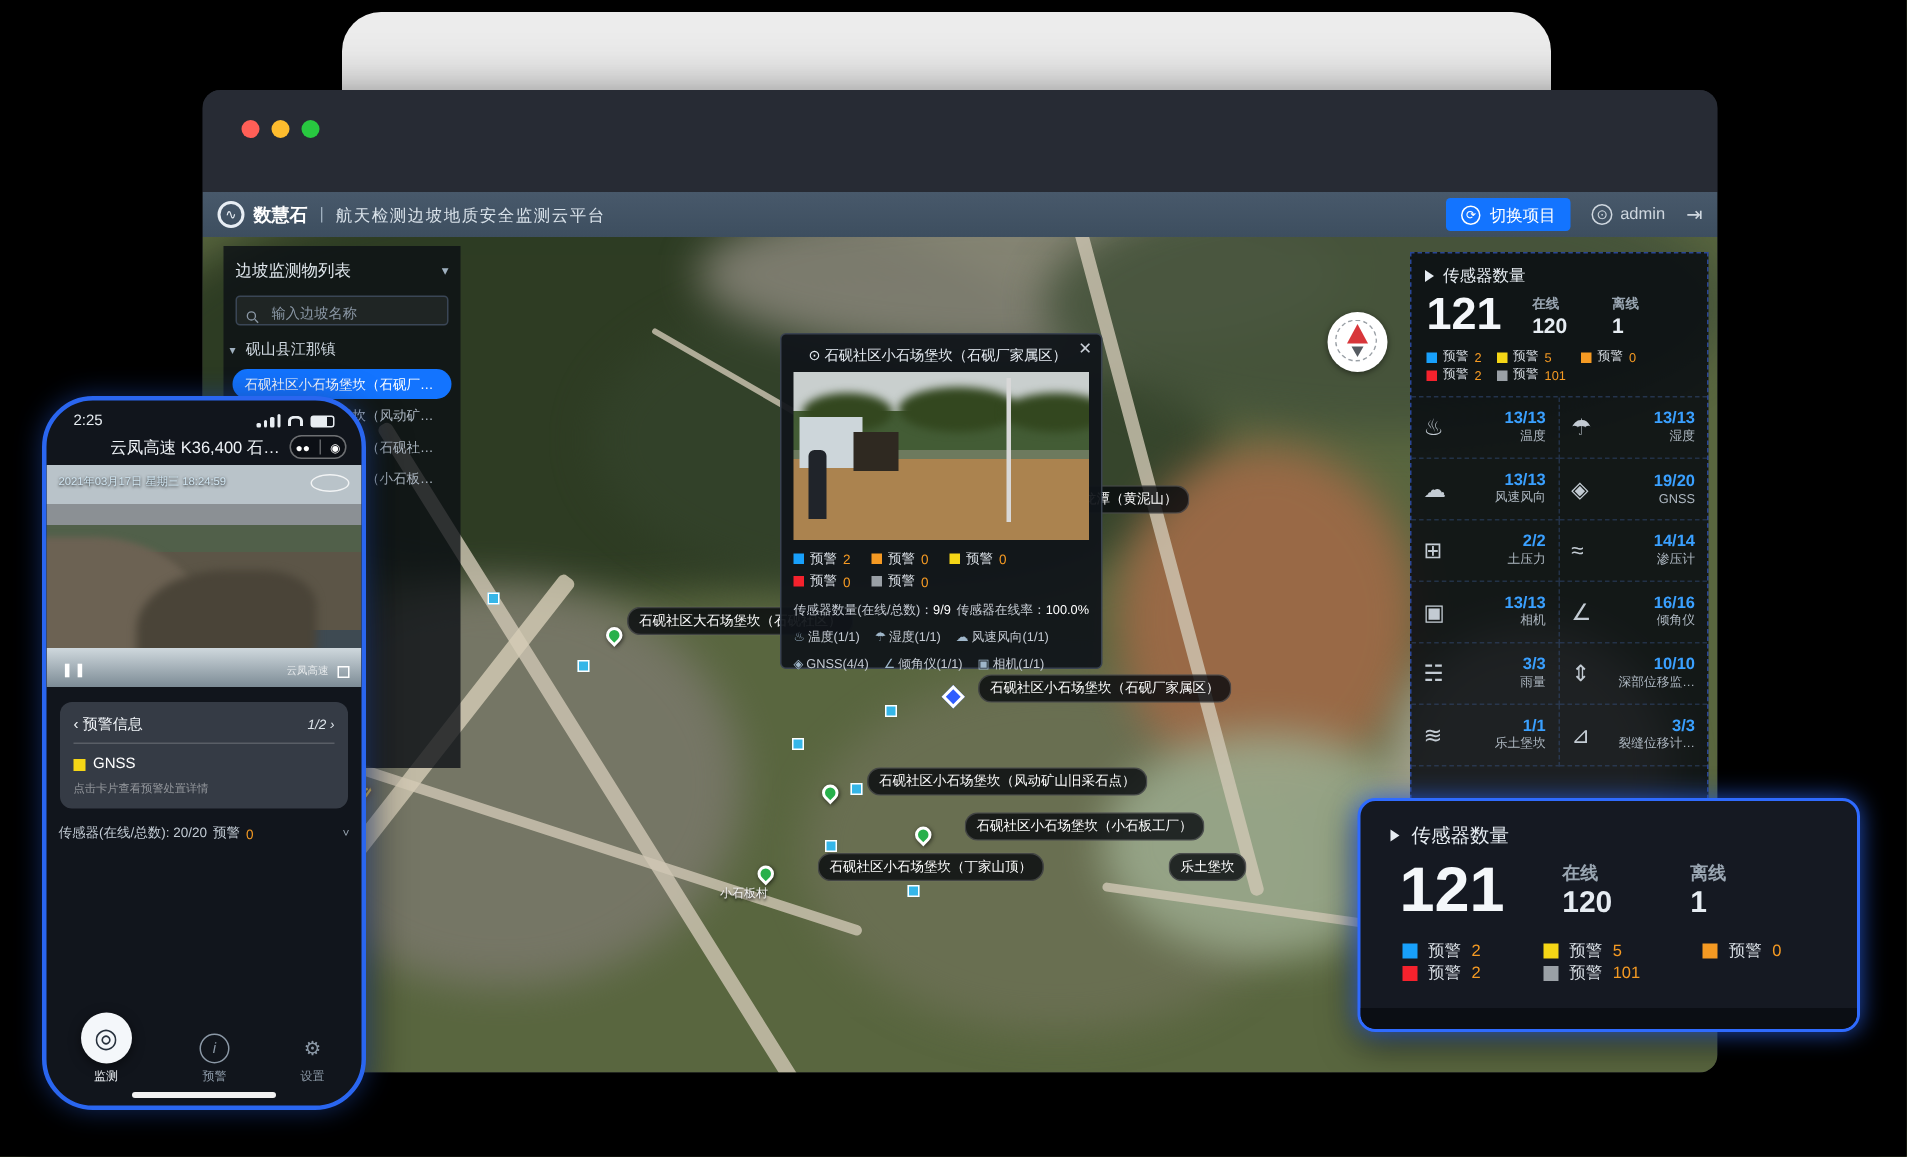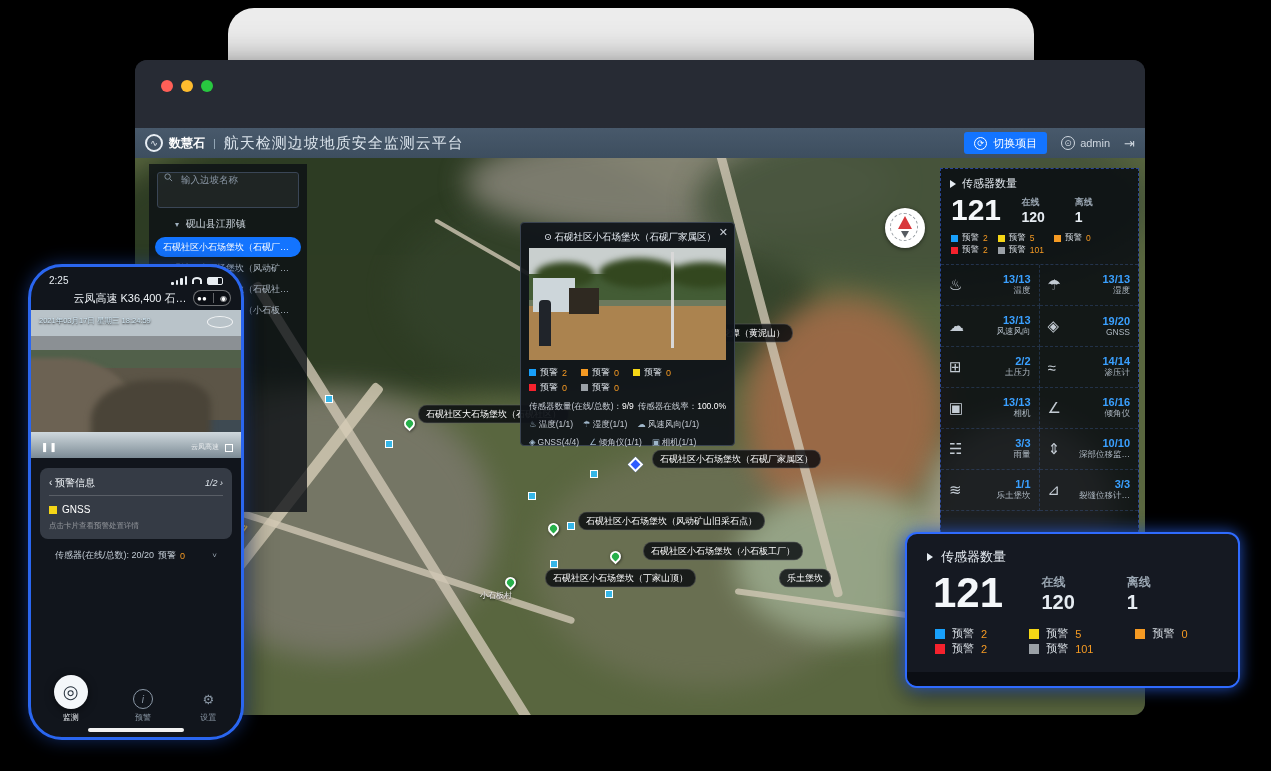--- a/index.html
+++ b/index.html
@@ -12,21 +12,21 @@
   
   .window{position:absolute;left:135px;top:60px;width:1010px;height:655px;background:#20242c;border-radius:12px;overflow:hidden;box-shadow:0 10px 40px rgba(0,0,0,.7);}
   .titlebar{position:absolute;left:0;top:0;width:100%;height:68px;background:#272b34;}
   .dots{position:absolute;left:26px;top:20px;display:flex;gap:8px;}
   .dot{width:12px;height:12px;border-radius:50%;}
 
   .appbar{position:absolute;left:0;top:68px;width:100%;height:30px;background:linear-gradient(#48596b,#3d4e5f);display:flex;align-items:center;padding:0 10px;z-index:40;}
   .logo{width:18px;height:18px;border-radius:50%;border:2px solid #e8eef4;color:#e8eef4;font-size:9px;line-height:15px;text-align:center;margin-right:6px;}
   .brand{color:#fff;font-size:12px;font-weight:bold;margin-right:8px;}
   .appbar .sep{color:#9fb0bf;font-size:11px;margin-right:8px;}
-  .app-title{color:#d9e2ea;font-size:15px;letter-spacing:1px;}
+  .app-title{color:#d9e2ea;font-size:11px;letter-spacing:1px;}
   .appbar-right{margin-left:auto;display:flex;align-items:center;gap:14px;}
   .proj-btn{display:flex;align-items:center;gap:6px;background:#1374ff;border-radius:3px;height:22px;padding:0 10px;color:#fff;font-size:11px;cursor:pointer;}
   .proj-btn .ic{width:13px;height:13px;border:1px solid #fff;border-radius:50%;font-size:8px;line-height:11px;text-align:center;}
   .user{display:flex;align-items:center;gap:5px;color:#cfd7df;font-size:11px;}
   .user .ic{width:14px;height:14px;border:1px solid #cfd7df;border-radius:50%;font-size:9px;line-height:12px;text-align:center;}
   .logout{color:#cfd7df;font-size:13px;cursor:pointer;}
 
   
   .map{position:absolute;left:0;top:98px;width:1010px;height:557px;background:#59663f;overflow:hidden;}
   .blob{position:absolute;border-radius:50%;filter:blur(14px);}
@@ -39,32 +39,32 @@
   .place-label{position:absolute;color:#f0f0f0;font-size:8px;text-shadow:0 1px 2px #000;z-index:9;}
   .compass{position:absolute;width:40px;height:40px;background:#fff;border-radius:50%;z-index:13;box-shadow:0 1px 4px rgba(0,0,0,.5);}
   .compass .ring{position:absolute;left:5px;top:5px;width:28px;height:28px;border:1px dashed #9aa0a6;border-radius:50%;}
   .compass .n{position:absolute;left:13px;top:8px;width:0;height:0;border-left:7px solid transparent;border-right:7px solid transparent;border-bottom:13px solid #d8363a;}
   .compass .s{position:absolute;left:16px;top:23px;width:0;height:0;border-left:4px solid transparent;border-right:4px solid transparent;border-top:7px solid #565b61;}
 
   
   .sidebar{position:absolute;left:14px;top:104px;width:158px;height:348px;background:rgba(10,14,20,.78);z-index:30;padding-top:4px;}
   .side-head{display:flex;align-items:center;color:#dfe6ec;font-size:11px;padding:5px 8px;}
   .side-head .caret{margin-left:auto;color:#9fb0bf;font-size:9px;}
-  .side-search{margin:4px 8px;height:36px;border:1px solid #3a4656;border-radius:3px;background:rgba(255,255,255,.06);display:flex;align-items:flex-start;padding:0 6px;gap:6px;}
+  .side-search{margin:4px 8px;height:20px;border:1px solid #3a4656;border-radius:3px;background:rgba(255,255,255,.06);display:flex;align-items:flex-end;padding:0 6px;gap:6px;}
   .side-search input{flex:1;background:transparent;border:none;outline:none;color:#cfd7df;font-size:9.5px;width:100px;}
   .side-search input::placeholder{color:#8a97a5;}
-  .side-group{color:#cfd8e0;font-size:10px;padding:5px 26px;}
+  .side-group{color:#cfd8e0;font-size:10px;padding:5px 4px;}
   .side-group .tri{font-size:8px;color:#9fb0bf;margin-right:4px;}
   .side-item{height:20px;line-height:20px;color:#aeb9c4;font-size:9px;margin:1px 6px;padding:0 8px;white-space:nowrap;overflow:hidden;text-overflow:ellipsis;cursor:pointer;border-radius:10px;}
   .side-item.active{background:#1374ff;color:#fff;}
 
   
   .popup{position:absolute;left:385px;top:162px;width:215px;height:224px;background:rgba(16,20,26,.94);border:1px solid #3a4350;border-radius:4px;z-index:35;padding:6px 8px;}
   .popup-close{position:absolute;right:6px;top:3px;color:#c8ced6;font-size:11px;cursor:pointer;}
-  .popup-title{color:#e8eef5;font-size:9.5px;text-align:right;padding:2px 10px 4px;white-space:nowrap;overflow:hidden;}
+  .popup-title{color:#e8eef5;font-size:9.5px;text-align:left;padding:2px 10px 4px;white-space:nowrap;overflow:hidden;}
   .photo{position:relative;width:100%;height:112px;overflow:hidden;background:linear-gradient(#c9cfce 0 26px,#435c35 26px 52px,#6d7a5e 52px 58px,#ab834f 58px 100%);}
   .photo .tree{position:absolute;background:#33471f;border-radius:50%;filter:blur(3px);}
   .photo .bld{position:absolute;left:4px;top:30px;width:42px;height:34px;background:#cdd6da;}
   .photo .door{position:absolute;left:40px;top:40px;width:30px;height:26px;background:#2f2921;}
   .photo .pole{position:absolute;left:72%;top:4px;width:3px;height:96px;background:#d8d8d8;}
   .photo .man{position:absolute;left:10px;top:52px;width:12px;height:46px;background:#20242a;border-radius:4px 4px 0 0;}
   .legend{display:flex;gap:14px;margin-top:6px;}
   .legend .col{display:flex;flex-direction:column;gap:2px;}
   .alert-row{display:flex;align-items:center;gap:4px;font-size:9px;color:#d7dde3;}
   .alert-row .sqc{width:7px;height:7px;display:inline-block;}
@@ -127,21 +127,21 @@
   .p-pause{position:absolute;left:10px;bottom:6px;color:#fff;font-size:9px;letter-spacing:1px;cursor:pointer;}
   .p-wm{position:absolute;right:22px;bottom:6px;color:rgba(255,255,255,.75);font-size:7px;}
   .p-fs{position:absolute;right:8px;bottom:6px;width:8px;height:8px;border:1px solid #fff;cursor:pointer;}
   .p-card{margin:10px 9px 0;background:rgba(138,150,166,.30);border-radius:8px;padding:8px 9px;}
   .p-card-head{display:flex;align-items:center;color:#f0f4f8;font-size:10px;border-bottom:1px solid rgba(255,255,255,.18);padding-bottom:5px;}
   .p-card-head .pg{margin-left:auto;font-size:9px;color:#dfe6ec;font-style:italic;}
   .p-tag{display:flex;align-items:center;gap:5px;color:#fff;font-size:10px;margin:8px 0 6px;}
   .p-tag .sqc{width:8px;height:8px;background:#f5d616;display:inline-block;}
   .p-para{color:#e3e9ef;font-size:8px;line-height:1.55;margin:4px 0;}
   .p-foot{color:rgba(255,255,255,.45);font-size:7.5px;margin-top:6px;}
-  .p-statusline{display:flex;align-items:center;color:#c2cbd4;font-size:9px;padding:10px 24px 0;gap:4px;justify-content:center;}
+  .p-statusline{display:flex;align-items:center;color:#c2cbd4;font-size:9px;padding:10px 8px 0;gap:4px;justify-content:center;}
   .p-statusline .val{color:#f59a23;}
   .p-statusline .chev{margin-left:auto;color:#9aa6b2;font-size:8px;}
   .p-tabbar{position:absolute;left:0;bottom:14px;width:100%;display:flex;justify-content:space-around;align-items:flex-end;}
   .p-tab{display:flex;flex-direction:column;align-items:center;gap:3px;color:#8b98a6;font-size:8px;cursor:pointer;}
   .p-tab .tic{width:20px;height:20px;border-radius:50%;display:flex;align-items:center;justify-content:center;font-size:13px;}
   .p-tab.active .tic{width:34px;height:34px;background:#f4f7fa;color:#27313d;font-size:18px;box-shadow:0 2px 8px rgba(0,0,0,.5);}
   .p-tab.active{color:#eef2f6;}
   .p-home{position:absolute;left:50%;bottom:5px;transform:translateX(-50%);width:96px;height:4px;background:#f2f2f2;border-radius:2px;}
 </style>
 </head>
@@ -218,20 +218,24 @@
         </div>
         <div class="user">
           <span class="ic">⊙</span>
           <span>admin</span>
         </div>
         <div class="logout">⇥</div>
       </div>
     </div>
 
     <div class="sidebar">
+      <div class="side-head">
+        <span>边坡监测物列表</span>
+        <span class="caret">▾</span>
+      </div>
       <div class="side-search">
         <svg width="9" height="9" viewBox="0 0 10 10">
             <circle cx="4" cy="4" r="3" fill="none" stroke="#8a97a5"></circle>
             <line x1="6.5" y1="6.5" x2="9" y2="9" stroke="#8a97a5"></line>
           </svg>
         <input placeholder="输入边坡名称" style="">
       </div>
       <div class="side-group">
         <span class="tri">▾</span>
         <span>砚山县江那镇</span>

